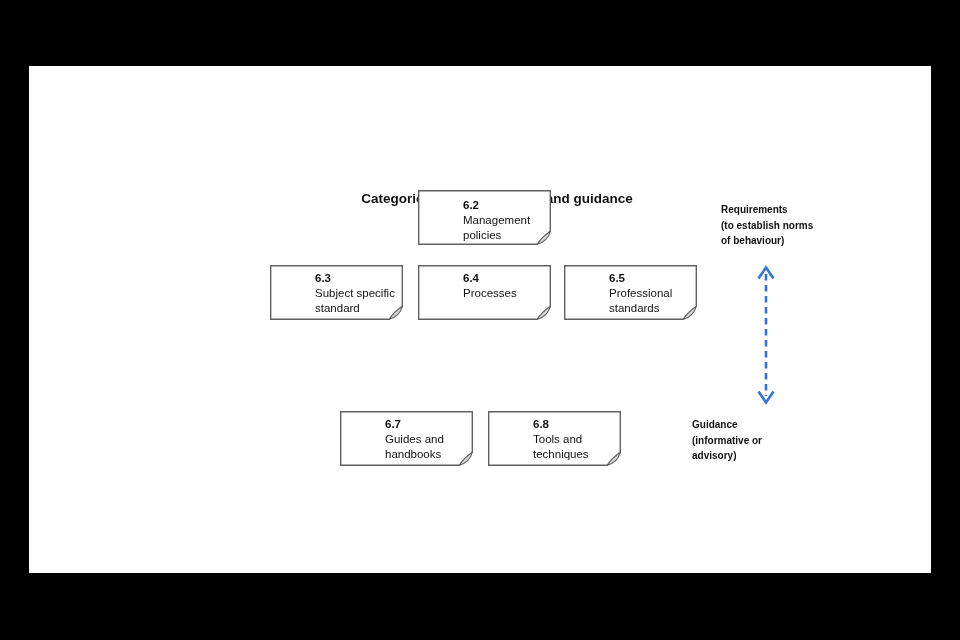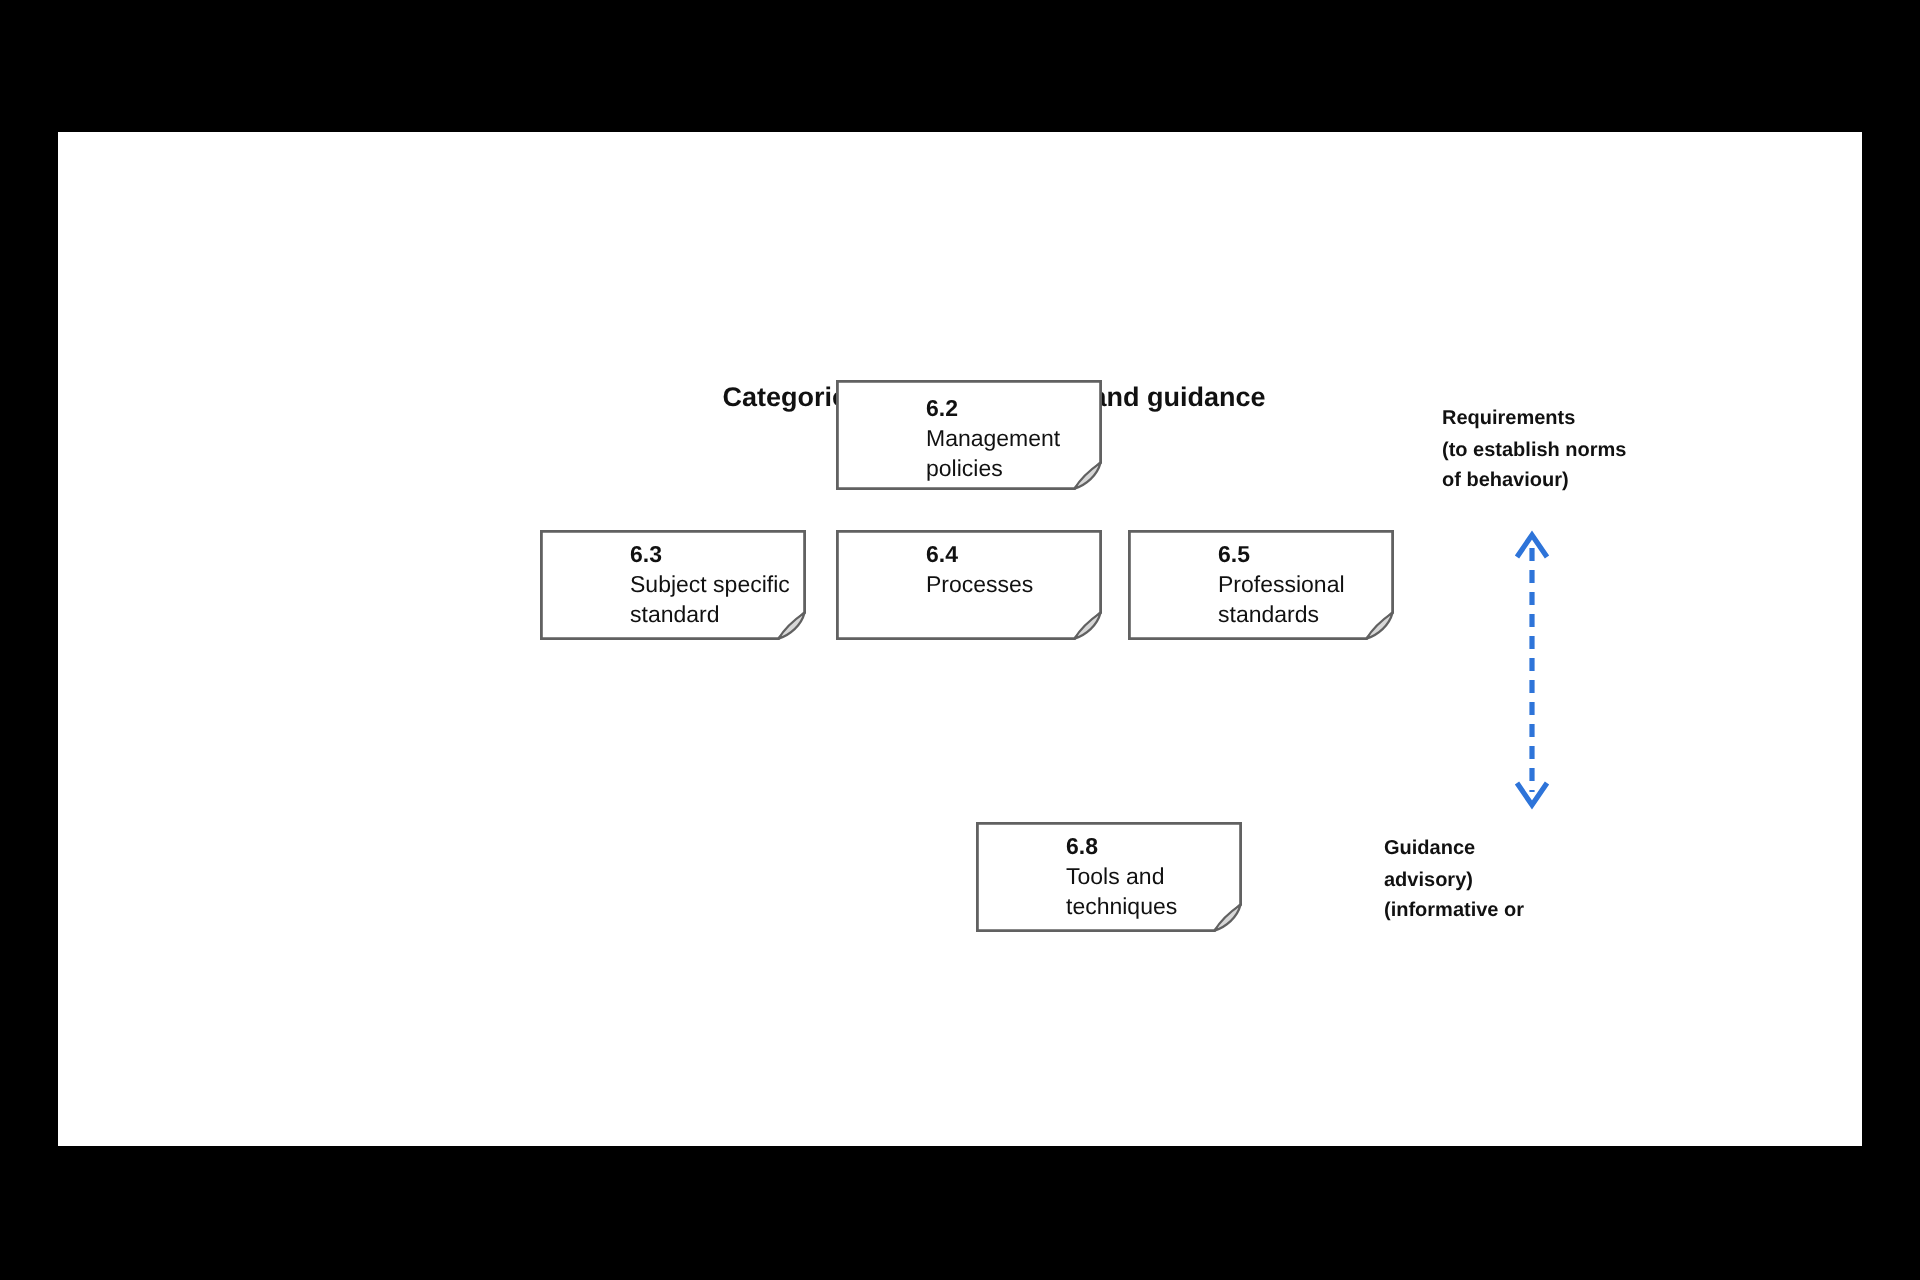--- a/index.html
+++ b/index.html
@@ -79,20 +79,31 @@
         <path d="M119.3,54.3 C125,52.5 130.6,47.8 132.3,41.3 C126.4,45.4 122,49.6 119.3,54.3 Z" stroke="#616161" stroke-width="1.1" stroke-linejoin="round" fill="#d8d8d8"></path>
       </svg>
       <div class="note-text">
         <div class="note-num">6.5</div>
         <div class="note-line">Professional</div>
         <div class="note-line">standards</div>
       </div>
     </div>
 
 
+    <div class="note" style="left:311px;top:345px;">
+      <svg class="note-shape" viewBox="0 0 133 55">
+        <path d="M0.7,0.7 H132.3 V41.3 L119.3,54.3 H0.7 Z" fill="#ffffff" stroke-width="1.4" stroke="#616161"></path>
+        <path d="M119.3,54.3 C125,52.5 130.6,47.8 132.3,41.3 C126.4,45.4 122,49.6 119.3,54.3 Z" stroke="#616161" stroke-width="1.1" stroke-linejoin="round" fill="#d8d8d8"></path>
+      </svg>
+      <div class="note-text">
+        <div class="note-num">6.7</div>
+        <div class="note-line">Guides and</div>
+        <div class="note-line">handbooks</div>
+      </div>
+    </div>
 
     <div class="note" style="left:459px;top:345px;">
       <svg class="note-shape" viewBox="0 0 133 55">
         <path d="M0.7,0.7 H132.3 V41.3 L119.3,54.3 H0.7 Z" fill="#ffffff" stroke-width="1.4" stroke="#616161"></path>
         <path d="M119.3,54.3 C125,52.5 130.6,47.8 132.3,41.3 C126.4,45.4 122,49.6 119.3,54.3 Z" stroke="#616161" stroke-width="1.1" stroke-linejoin="round" fill="#d8d8d8"></path>
       </svg>
       <div class="note-text">
         <div class="note-num">6.8</div>
         <div class="note-line">Tools and</div>
         <div class="note-line">techniques</div>
@@ -106,18 +117,18 @@
     </div>
 
     <svg class="arrow-svg" viewBox="0 0 22 140">
       <line x1="11" y1="9" x2="11" y2="131" stroke="#2e74d9" stroke-width="2.6" stroke-dasharray="6.5 4.5"></line>
       <polyline points="3.5,13.5 11,2.5 18.5,13.5" fill="none" stroke="#2e74d9" stroke-width="2.6"></polyline>
       <polyline points="3.5,126.5 11,137.5 18.5,126.5" fill="none" stroke="#2e74d9" stroke-width="2.6"></polyline>
     </svg>
 
     <div class="side-label centered" style="left:663px;top:351px;width:160px;">
       <div>Guidance</div>
+      <div>(informative or</div>
       <div>advisory)</div>
-      <div>(informative or</div>
     </div>
 
   </div>
 </div>
 
 </body></html>

